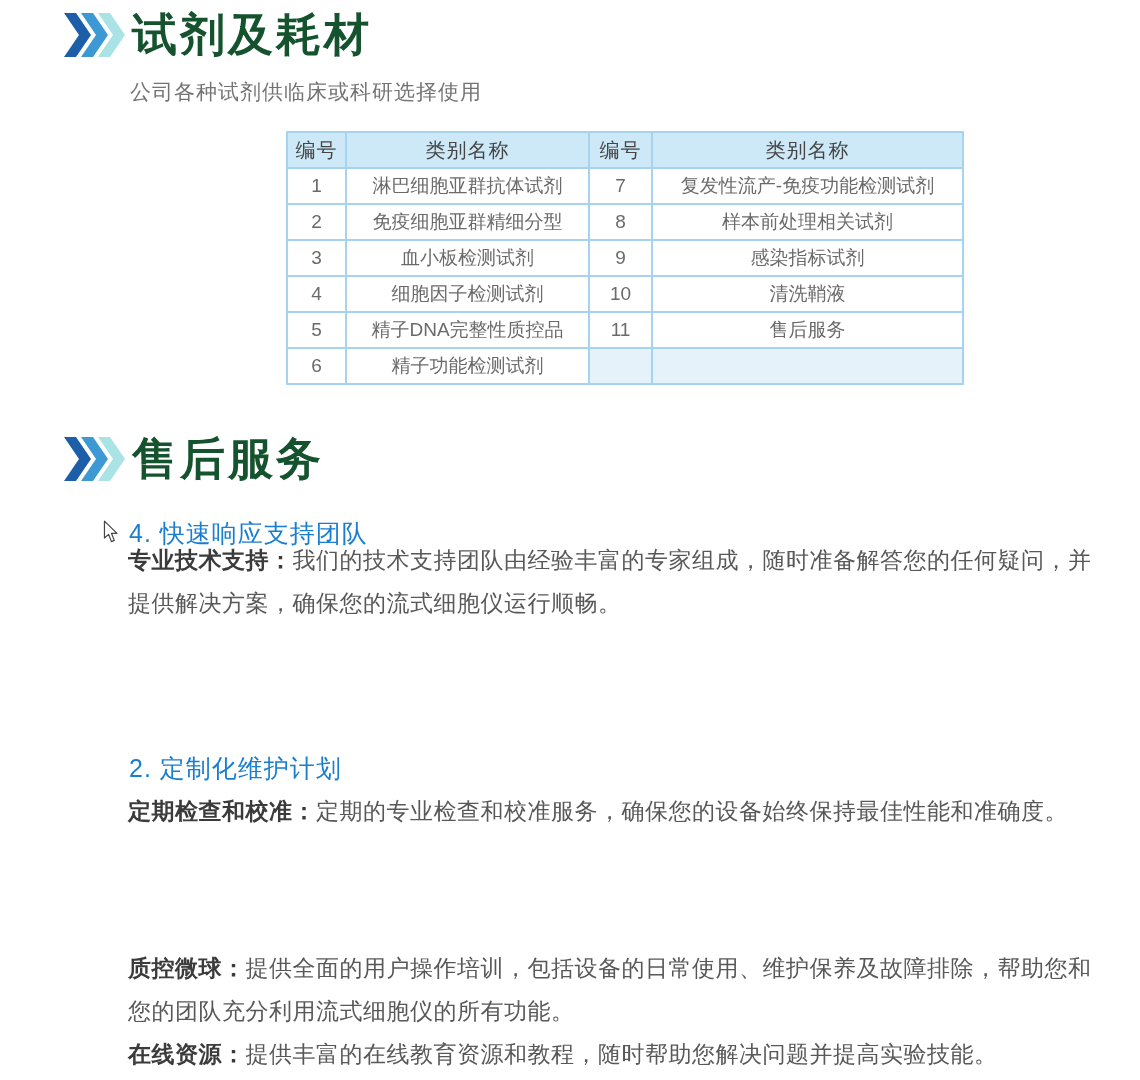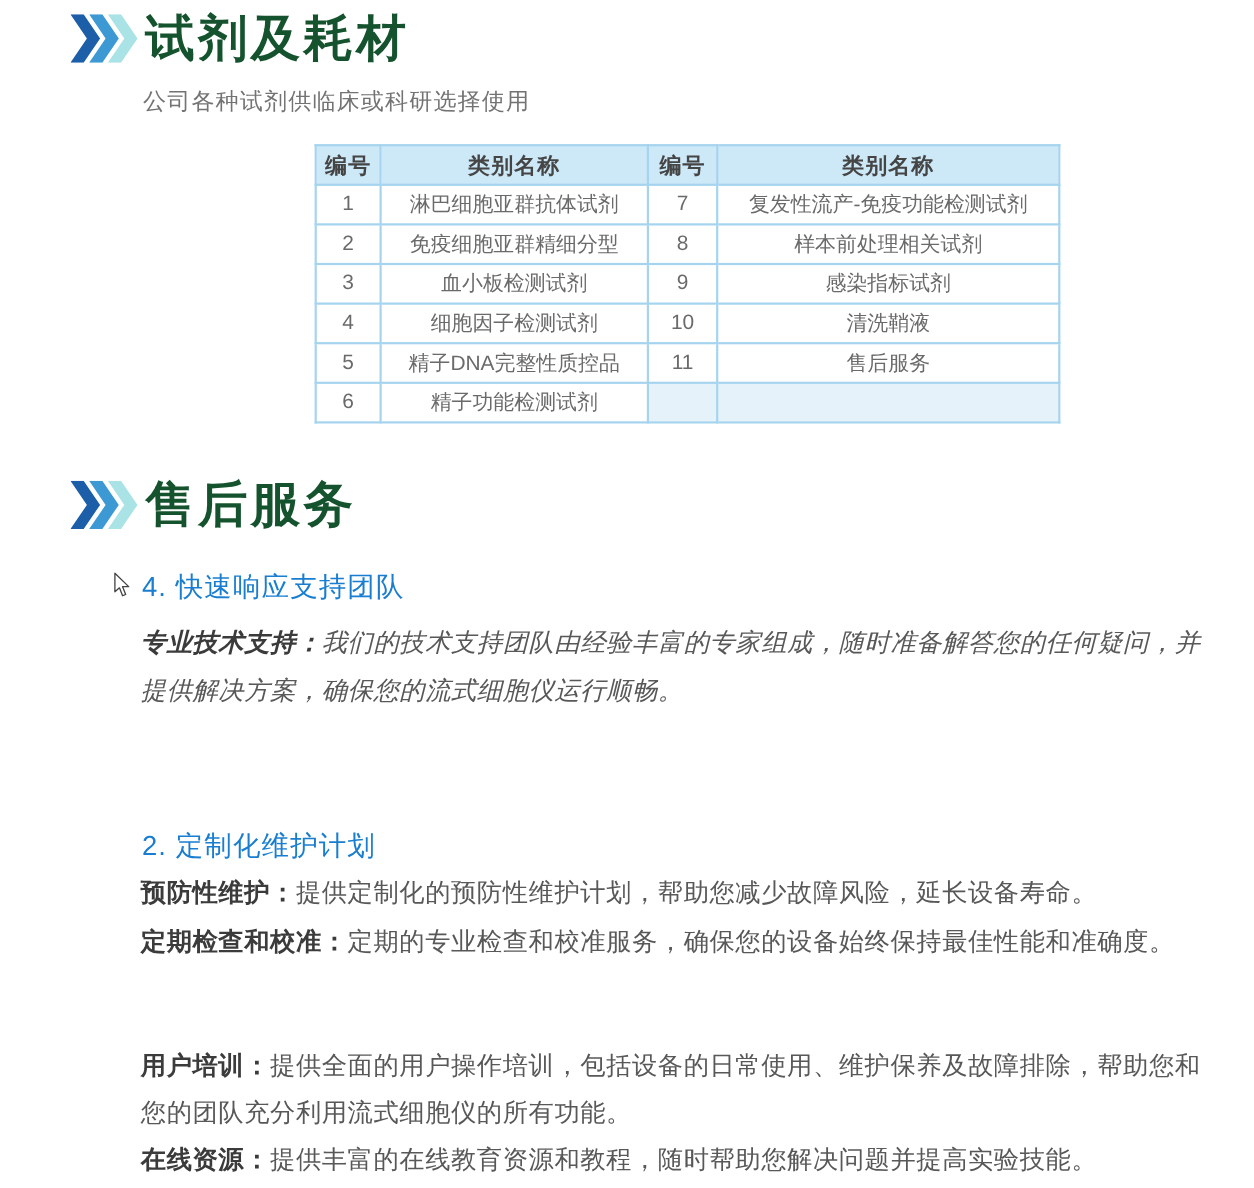--- a/index.html
+++ b/index.html
@@ -32,41 +32,41 @@
     position:absolute; left:286px; top:131px;
     border-collapse:collapse; table-layout:fixed;
   }
   .cat-table th, .cat-table td {
     border:2px solid #a6d4ef;
     height:36px; text-align:center; vertical-align:middle;
     overflow:hidden; white-space:nowrap;
   }
   .cat-table th {
     background:#cde8f6; color:#454545;
-    font-size:20px; font-weight:700; letter-spacing:1px;
+    font-size:20px; font-weight:400; letter-spacing:1px;
   }
   .cat-table td { color:#6a6a6a; font-size:19px; background:#ffffff; }
   .cat-table td.empty-cell { background:#e6f2fa; }
 
   
   .sub-heading {
     position:absolute; left:129px;
     font-size:25px; color:#1a7ed0; font-weight:500;
     letter-spacing:1px; white-space:nowrap;
   }
   #subheading-1 { top:517px; }
   #subheading-2 { top:752px; }
   #subheading-3 { top:912px; }
 
   .para-block {
     position:absolute; left:128px; width:975px;
     font-size:23px; line-height:43px; color:#585858;
     letter-spacing:0.5px;
   }
-  #para-block-1 { top:563px;font-style:italic; }
+  #para-block-1 { top:539px; }
   #para-block-2 { top:789px; line-height:45px; }
   #para-block-3 { top:947px; }
   .para-block p { margin:0; }
   .para-block strong { color:#3b3b3b; font-weight:700; }
 
   
   #cursor { position:absolute; left:103px; top:520px; width:16px; height:24px; }
 </style>
 </head>
 <body>
@@ -152,22 +152,21 @@
     <path d="M1,1 L1,16.5 L4.8,13.2 L7.4,19.8 L10,18.7 L7.4,12.2 L12.5,12.2 Z" fill="#ffffff" stroke="#444444" stroke-width="1.1" stroke-linejoin="round"></path>
   </svg>
 
   <div class="sub-heading" id="subheading-1">4. 快速响应支持团队</div>
   <div class="para-block" id="para-block-1">
     <p><strong>专业技术支持：</strong><span>我们的技术支持团队由经验丰富的专家组成，随时准备解答您的任何疑问，并提供解决方案，确保您的流式细胞仪运行顺畅。</span></p>
   </div>
 
   <div class="sub-heading" id="subheading-2">2. 定制化维护计划</div>
   <div class="para-block" id="para-block-2">
-    <p><strong>预防性维护：</strong><span>提供定制化的预防性维护计划，帮助您减少故障风险，延长设备寿命。</span></p>
     <p><strong>定期检查和校准：</strong><span>定期的专业检查和校准服务，确保您的设备始终保持最佳性能和准确度。</span></p>
   </div>
 
   <div class="para-block" id="para-block-3">
-    <p><strong>用户培训：</strong><span>提供全面的用户操作培训，包括设备的日常使用、维护保养及故障排除，帮助您和您的团队充分利用流式细胞仪的所有功能。</span></p>
+    <p><strong>质控微球：</strong><span>提供全面的用户操作培训，包括设备的日常使用、维护保养及故障排除，帮助您和您的团队充分利用流式细胞仪的所有功能。</span></p>
     <p><strong>在线资源：</strong><span>提供丰富的在线教育资源和教程，随时帮助您解决问题并提高实验技能。</span></p>
   </div>
 
 </div>
 
 </body></html>

